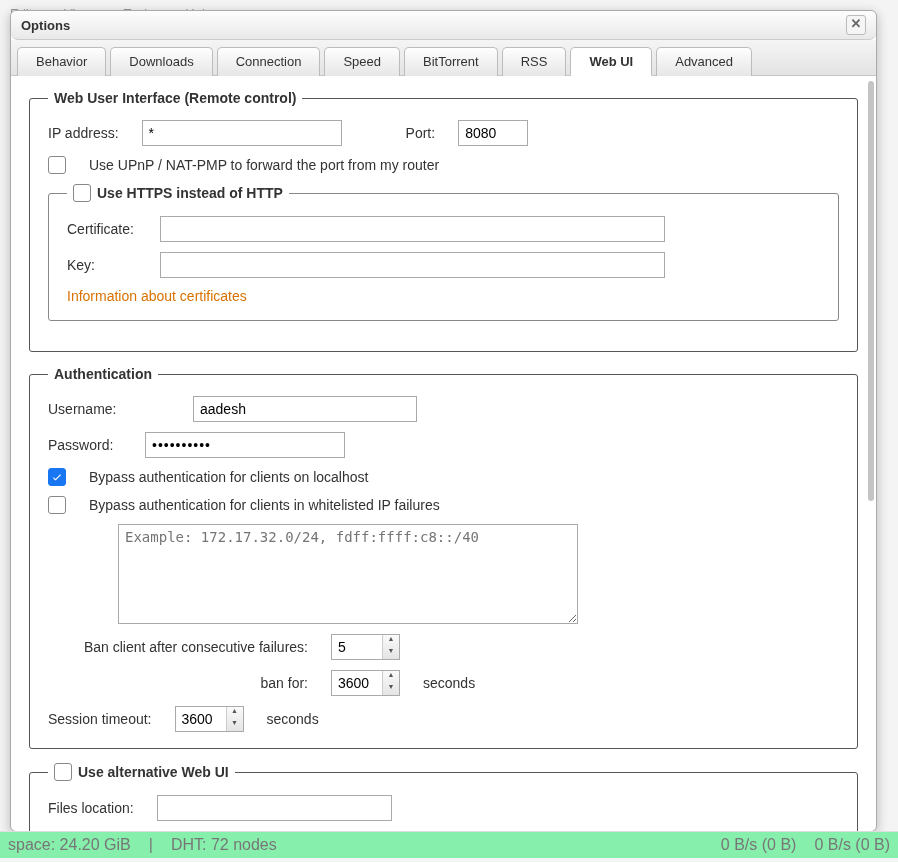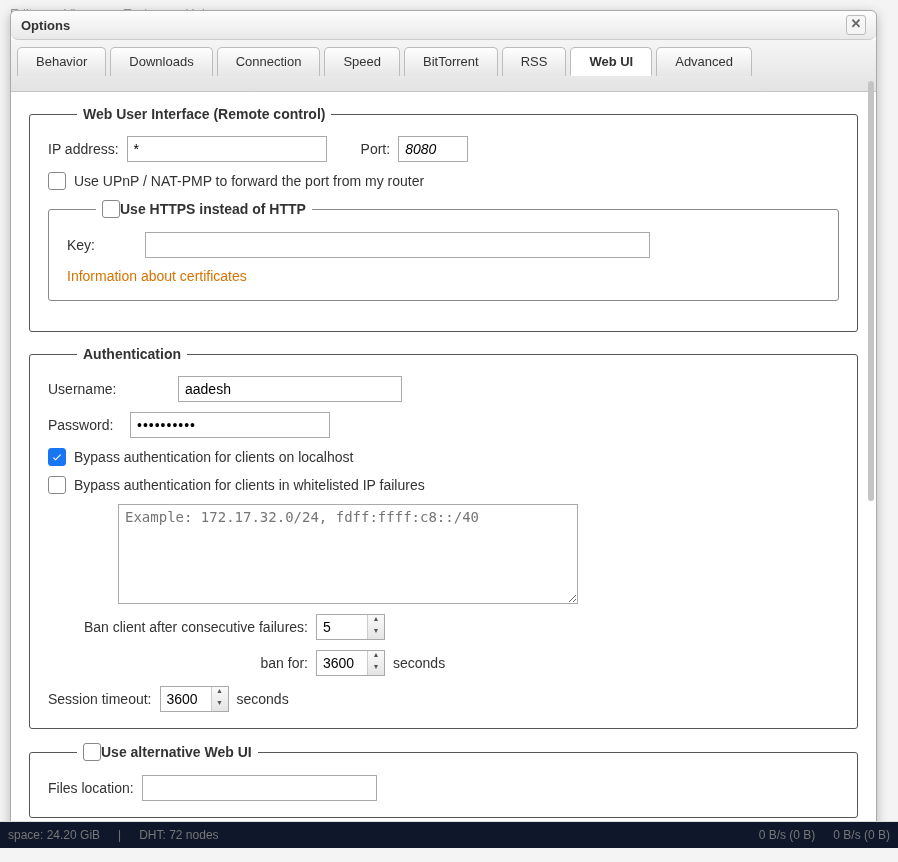--- a/index.html
+++ b/index.html
@@ -51,21 +51,21 @@
     line-height: 16px;
     text-align: center;
     color: #666;
     background: #f5f5f5;
     cursor: pointer;
   }
   .tabs {
     display: flex;
     background: linear-gradient(#f5f5f5, #e3e3e3);
     border-bottom: 1px solid #c6c6c6;
-    padding: 6px 6px 16px 6px;
+    padding: 6px 6px 0 6px;
     gap: 4px;
   }
   .tab {
     padding: 6px 18px;
     background: linear-gradient(#fefefe, #e6e6e6);
     border: 1px solid #bcbcbc;
     border-bottom: none;
     border-radius: 5px 5px 0 0;
     font-size: 13px;
     color: #333;
@@ -89,31 +89,31 @@
     margin: 0 0 14px 0;
     padding: 14px 18px 16px 18px;
     position: relative;
   }
   fieldset.thin { border-color: #888; }
   legend {
     padding: 0 6px;
     font-weight: bold;
     font-size: 14px;
     background: #fff;
-    margin-left: 29px;
   }
   legend.with-check {
     display: flex;
     align-items: center;
+    gap: 6px;
     font-weight: bold;
   }
   .row {
     display: flex;
     align-items: center;
-    gap: 8px;
+    gap: 23px;
     margin-bottom: 10px;
   }
   .row:last-child { margin-bottom: 0; }
   label.plain {
     font-weight: normal;
     font-size: 14px;
   }
   input[type=text], input[type=password], textarea {
     border: 1px solid #aaa;
     padding: 4px 6px;
@@ -185,26 +185,26 @@
   }
   .scrollbar-thumb {
     position: absolute;
     right: 2px; top: 70px;
     width: 6px; height: 420px;
     background: #c4c4c4;
     border-radius: 3px;
   }
   .statusbar {
     position: absolute;
-    bottom: 14px; left: 0; right: 0;
+    bottom: 4px; left: 0; right: 0;
     height: 26px;
-    background: #0f172a;
+    background: #86efac;
     border-top: 1px solid #ddd;
     color: #777;
-    font-size: 12px;
+    font-size: 16px;
     display: flex;
     align-items: center;
     padding: 0 8px;
     gap: 18px;
   }
 </style>
 </head>
 <body>
 
 <div class="menubar">
@@ -234,38 +234,42 @@
   <div class="content">
 
     <fieldset>
       <legend>Web User Interface (Remote control)</legend>
 
       <div class="row">
         <label class="plain">IP address:</label>
         <input type="text" style="width: 200px;" value="*">
         <span style="width:18px"></span>
         <label class="plain">Port:</label>
-        <input type="text" style="width: 70px; font-style: italic;" value="8080">
+        <input type="text" style="width: 70px;" value="8080">
       </div>
 
       <div class="row">
         <span class="checkbox">
           
         </span>
         <label class="plain">Use UPnP / NAT-PMP to forward the port from my router</label>
       </div>
 
       <fieldset class="thin">
         <legend class="with-check">
           <span class="checkbox">
             
           </span>
           <span>Use HTTPS instead of HTTP</span>
         </legend>
         <div class="row">
+          <label class="plain" style="width:70px">Certificate:</label>
+          <input type="text" style="width: 505px;" value="">
+        </div>
+        <div class="row">
           <label class="plain" style="width:70px">Key:</label>
           <input type="text" style="width: 505px;" value="">
         </div>
         <div class="row">
           <a href="#" class="link">Information about certificates</a>
         </div>
       </fieldset>
     </fieldset>
 
     <fieldset>

